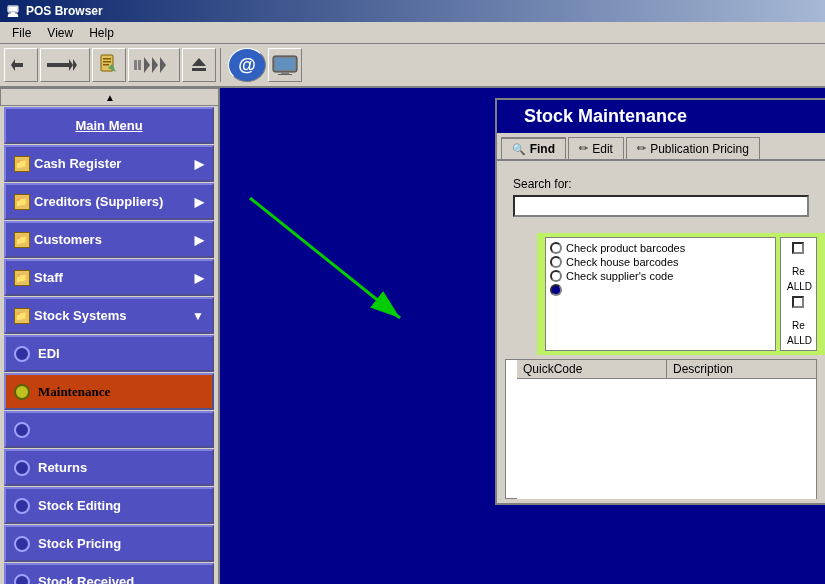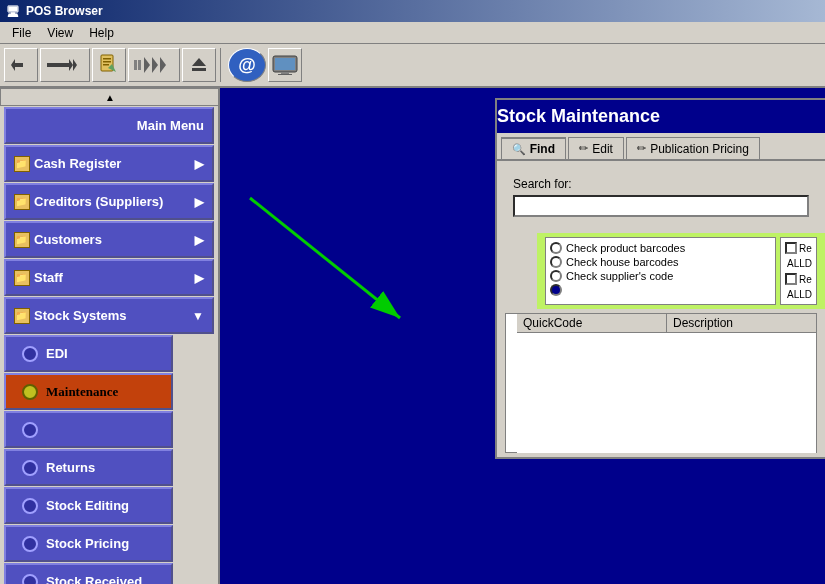--- a/index.html
+++ b/index.html
@@ -102,27 +102,27 @@
     .sidebar-item-icon {
       width: 16px; height: 16px;
       background: #e8c060;
       border: 1px solid #806000;
       margin-right: 4px;
       font-size: 10px;
       display: flex; align-items: center; justify-content: center;
       flex-shrink: 0;
     }
     .sidebar-item-sub {
-      width: 169px;
+      width: 210px;
       height: 37px;
       background: #5050c0;
       border: 2px outset #8080e0;
       display: flex;
       align-items: center;
-      padding: 0 16px;
+      padding: 0 8px;
       cursor: pointer;
       color: white;
       font-weight: bold;
       font-size: 13px;
       margin: 1px 4px;
     }
     .sidebar-item-sub .circle-icon {
       width: 16px; height: 16px;
       border-radius: 50%;
       border: 2px solid #a0a0ff;
@@ -156,21 +156,21 @@
       width: 330px;
       background: #d4d0c8;
       border: 2px solid #808080;
       border-right: none;
     }
     .stock-maintenance-title {
       background: #00008b;
       color: white;
       font-size: 18px;
       font-weight: bold;
-      padding: 6px 0;
+      padding: 6px 27px;
     }
 
     
     .tabs {
       display: flex;
       background: #d4d0c8;
       padding: 4px 4px 0 4px;
       border-bottom: 2px solid #808080;
     }
     .tab {
@@ -241,21 +241,21 @@
     .right-checkbox-row {
       display: flex;
       flex-direction: column;
       gap: 4px;
       border: 1px solid #808080;
       padding: 4px;
       background: white;
       font-size: 10px;
     }
     .checkbox-row {
-      display: flex; align-items: center; gap: 2px;
+      display: flex; align-items: center; gap: 12px; flex-direction: column;
     }
     .checkbox {
       width: 12px; height: 12px;
       border: 2px inset #808080;
       background: white;
     }
 
     
     .table-area {
       margin: 4px 8px;
@@ -347,21 +347,21 @@
       <rect x="7" y="20" width="14" height="1" fill="#606060"></rect>
     </svg>
   </div>
 </div>
 
 <div class="main-layout">
 
   <div class="sidebar">
     <div class="sidebar-scroll-btn">▲</div>
 
-    <div class="sidebar-item" style="background:#5050c0; justify-content:flex-end;">
+    <div class="sidebar-item" style="background:#5050c0; justify-content:center;text-decoration:underline;">
       <span>Main Menu</span>
     </div>
 
     <div class="sidebar-item">
       <div style="display:flex;align-items:center;">
         <div class="sidebar-item-icon">📁</div>
         <span>Cash Register</span>
       </div>
       <span class="arrow">▶</span>
     </div>

